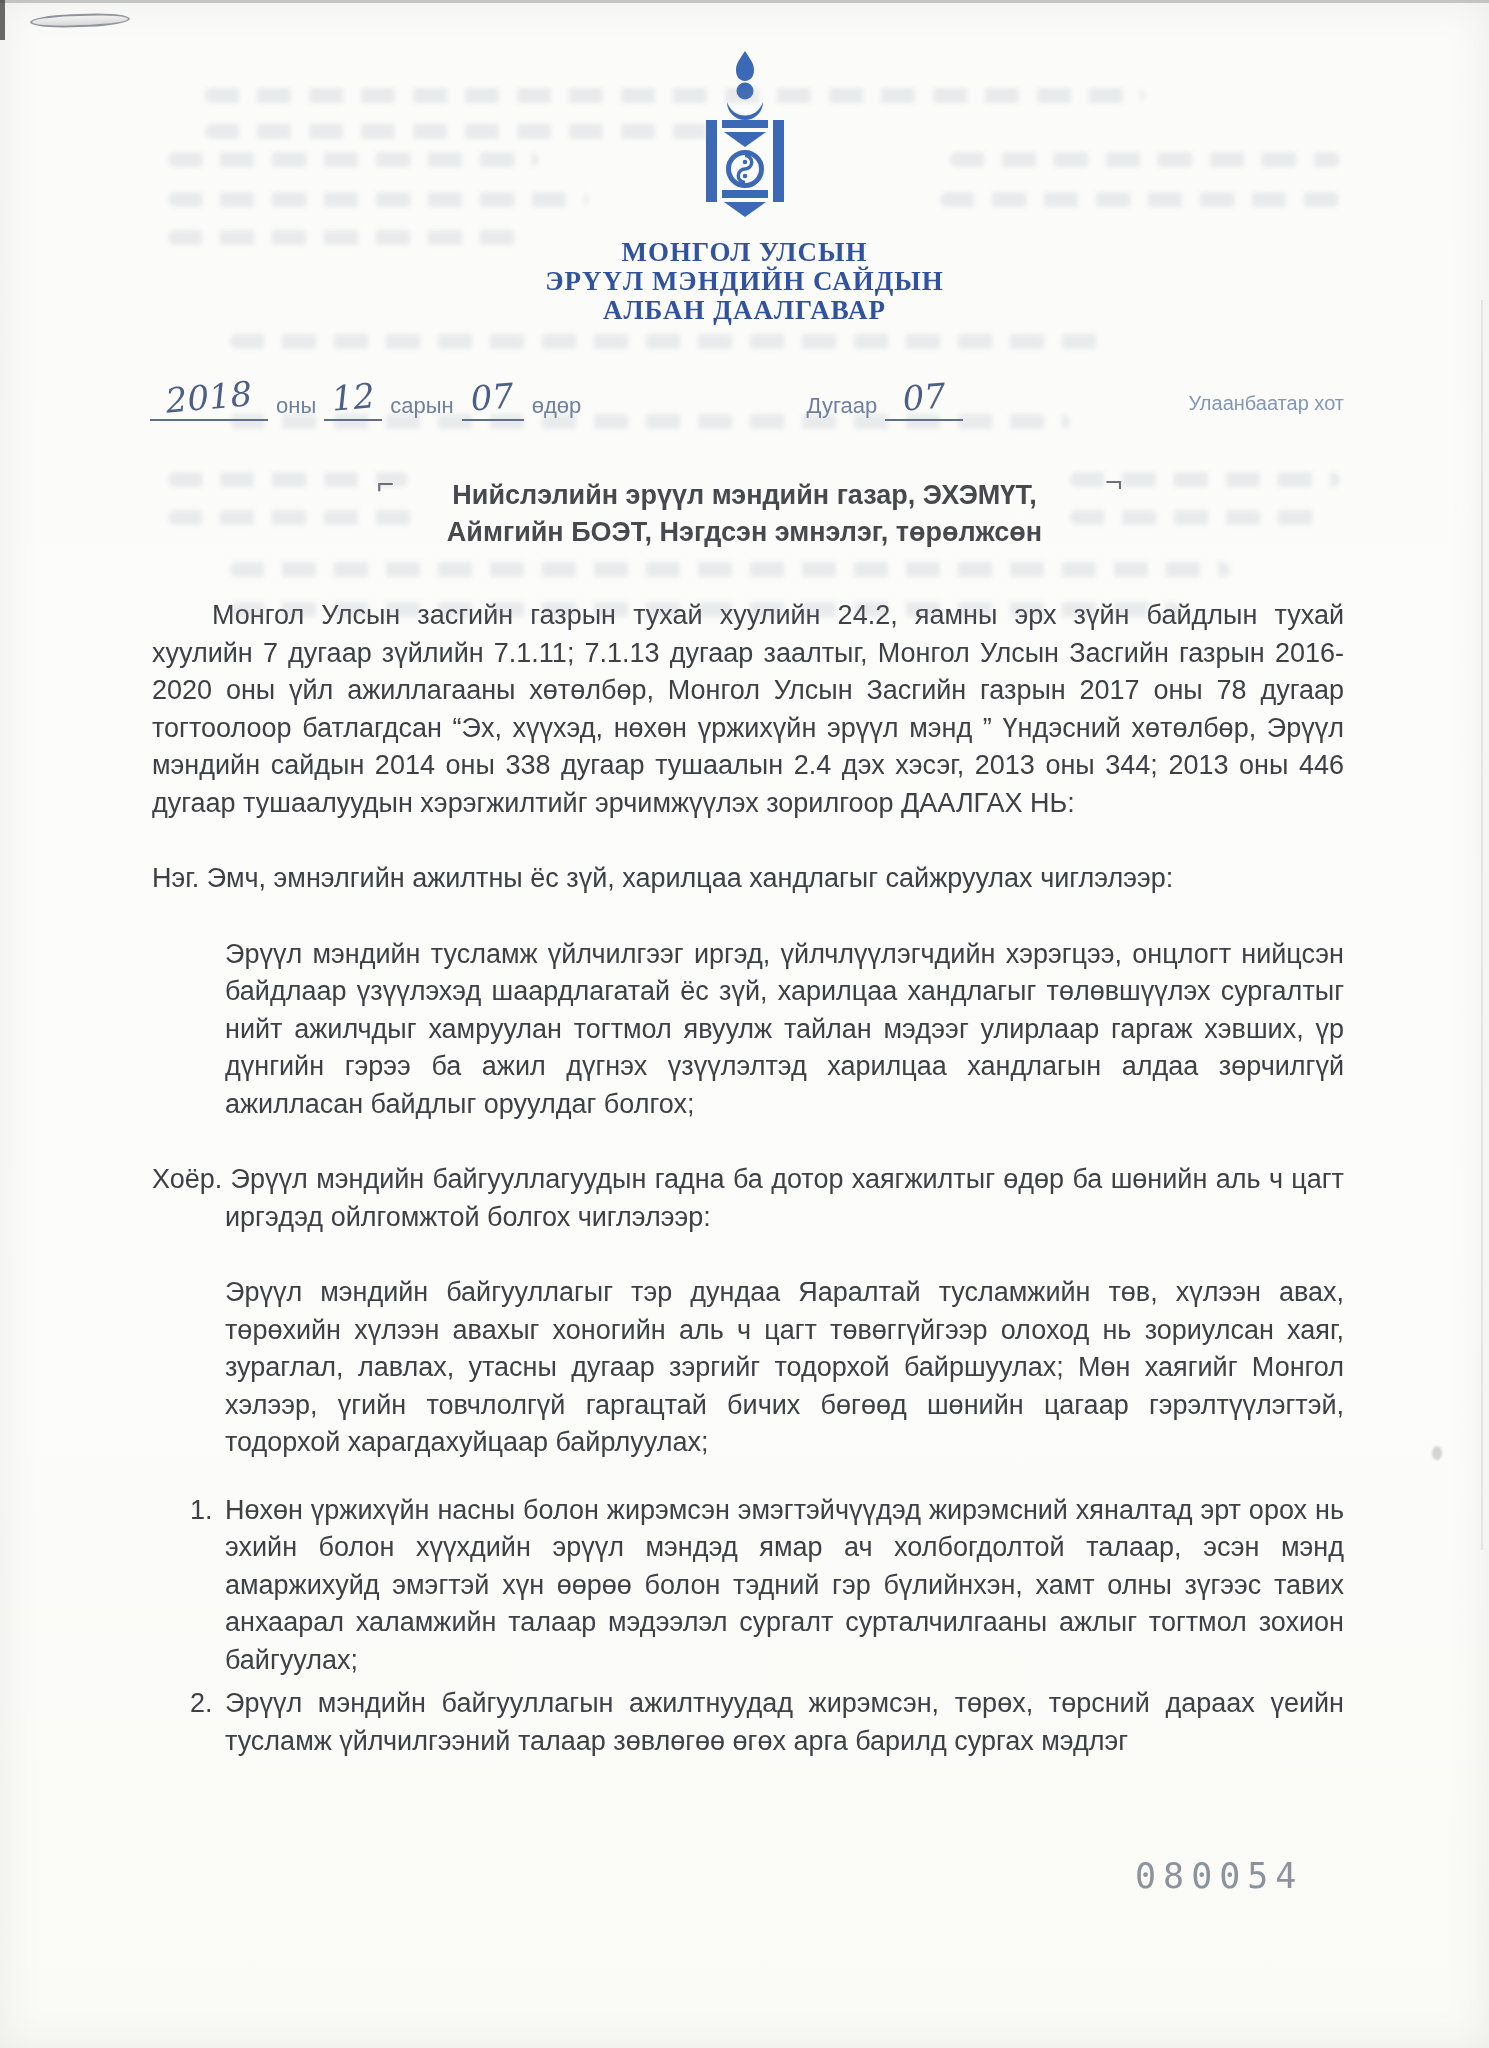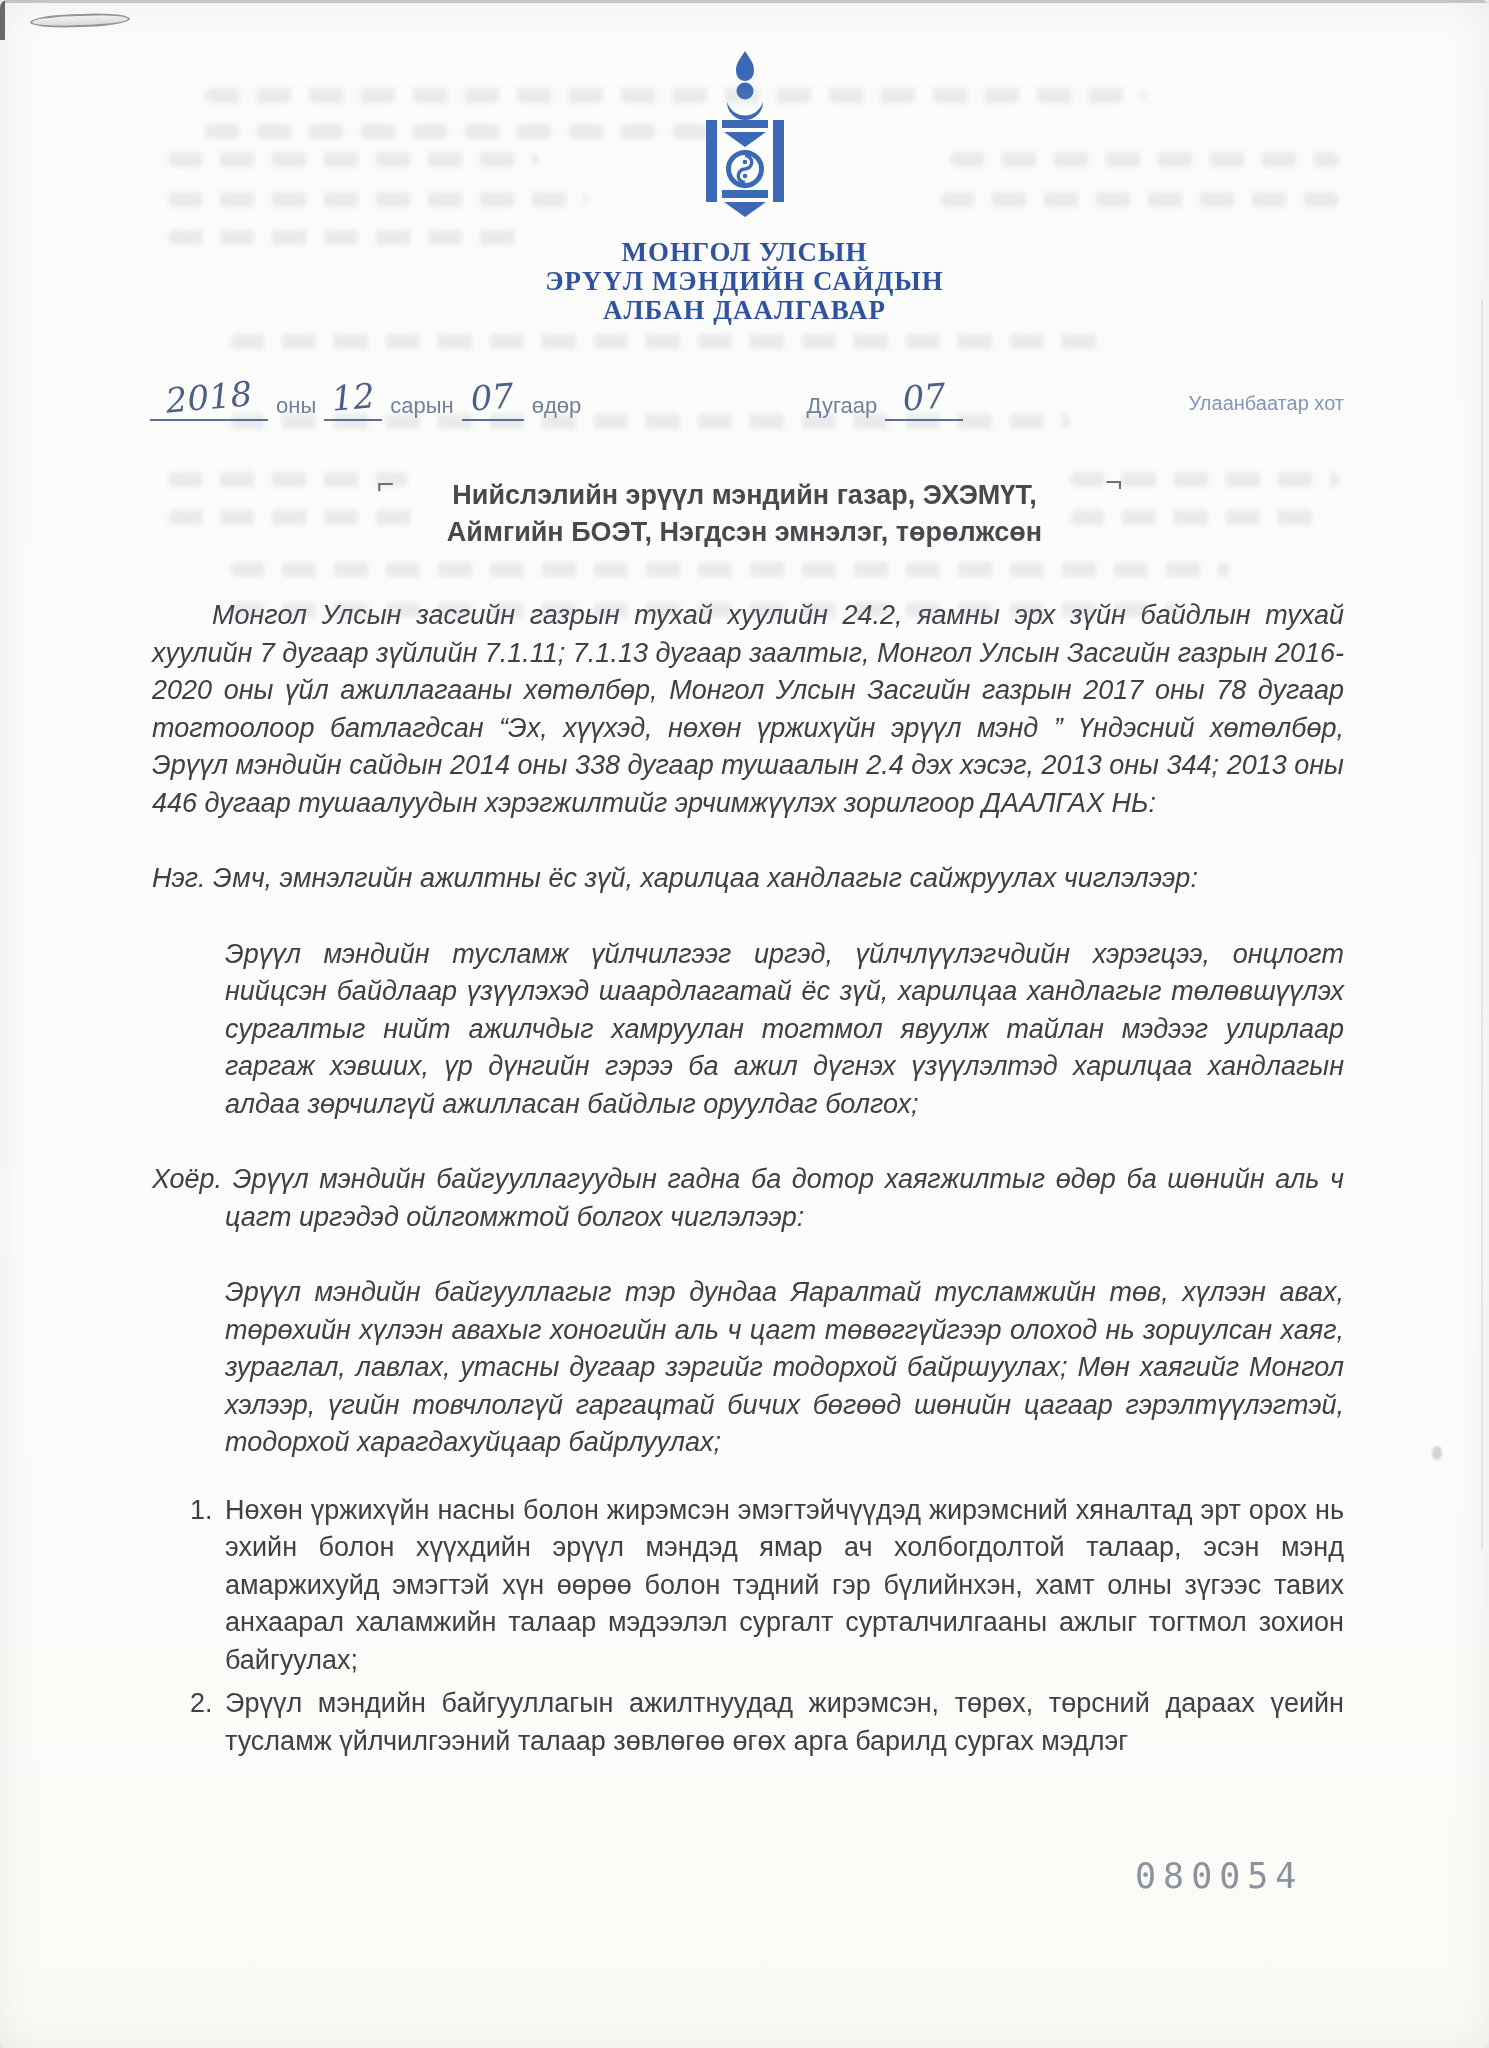--- a/index.html
+++ b/index.html
@@ -5,21 +5,20 @@
   html,body{margin:0;padding:0;background:#e8e8e8;}
   .page{
     position:relative;
     width:1489px;height:2048px;
     margin:0 auto;
     background:linear-gradient(180deg,#fbfbf9 0%,#fcfcfa 60%,#fafaf7 100%);
     overflow:hidden;
     font-family:"Liberation Sans", sans-serif;
     color:#3f4046;
     box-shadow:inset 0 0 40px rgba(120,120,120,.12);
-    border-radius:8px;
   }
   
   .edge-top{position:absolute;top:0;left:0;right:0;height:3px;background:rgba(60,60,60,.25);}
   .edge-sliver{position:absolute;top:0;left:0;width:5px;height:40px;background:#3a3a3a;opacity:.75;}
   .pen-dash{
     position:absolute;top:14px;left:30px;width:96px;height:9px;
     border:2px solid #8f959d;border-radius:50%/60%;
     background:linear-gradient(#f2f2f2,#d9d9d9);
     transform:rotate(-2deg);
   }
@@ -63,21 +62,21 @@
     position:relative;
     margin:56px auto 0 auto;width:700px;
     text-align:center;font-weight:bold;font-size:27px;line-height:37px;
     color:#48484f;
   }
   .bracket{position:absolute;font-weight:normal;color:#6a6f79;font-size:30px;}
   .bracket.tl{left:-18px;top:-12px;}
   .bracket.tr{right:-28px;top:-14px;}
   
   .body-copy{margin:46px 145px 0 152px;text-align:justify;font-size:27px;line-height:37.5px;}
-  .body-copy p{margin:0;font-style:italic;}
+  .body-copy p{margin:0;}
   .intro{text-indent:60px;}
   .sec-head{margin-top:38px !important;}
   .hang{padding-left:73px;text-indent:-73px;}
   .ind-para{margin-top:38px !important;margin-left:73px !important;}
   .num-list{margin-top:30px;}
   .num-item{position:relative;padding-left:73px;margin-top:6px;}
   .num-marker{position:absolute;left:38px;top:0;}
   
   .serial{
     position:absolute;top:1856px;left:1135px;

